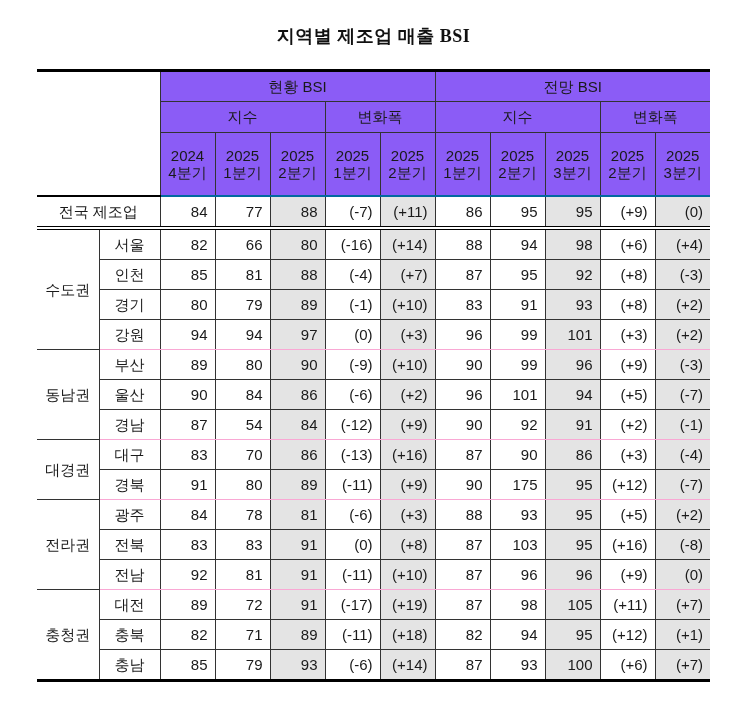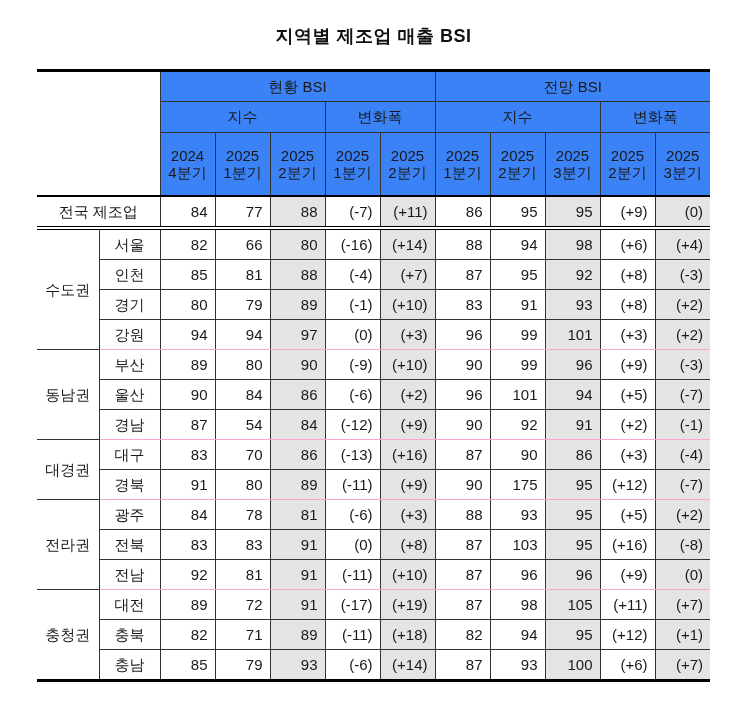--- a/index.html
+++ b/index.html
@@ -11,20 +11,21 @@
   }
   .title {
     width: 673px;
     margin: 0 0 0 37px;
     padding-top: 24px;
     text-align: center;
     font-size: 18px;
     font-weight: bold;
     letter-spacing: 0.5px;
     color: #111;
+    font-family: Liberation Serif, serif;
   }
   table.bsi {
     border-collapse: collapse;
     table-layout: fixed;
     margin: 21px 0 0 37px;
     border-top: 3px solid #000;
     border-bottom: 3px solid #000;
     font-size: 15px;
   }
   .bsi th, .bsi td {
@@ -32,28 +33,28 @@
     padding: 0;
     height: 29px;
     font-weight: normal;
     line-height: 1.15;
     text-align: center;
     overflow: hidden;
     white-space: nowrap;
   }
   .bsi tr > *:first-child { border-left: none; }
   .bsi tr > *:last-child  { border-right: none; }
-  .bsi thead th { background: #3b82f6; }
+  .bsi thead th { background: #8b5cf6; }
   .bsi thead .corner {
     background: #ffffff;
     border-bottom: 2px solid #000;
   }
   .bsi .hrow1 th { height: 29px; }
   .bsi .hrow2 th { height: 30px; }
-  .bsi .qrow  th { height: 62px; border-bottom: 2px solid #000000; text-align: center; }
+  .bsi .qrow  th { height: 62px; border-bottom: 2px solid #0369a1; text-align: center; }
   .bsi .qrow .yr, .bsi .qrow .qt { display: block; }
   .bsi td.val { text-align: right; padding-right: 7px; }
   .bsi td.shade { background: #e4e4e4; }
   .bsi tr.national > * { border-bottom: 4px double #000; }
   .bsi tr.group-end > * { border-bottom: 1px solid #f9a8d4; }
   .bsi td.region, .bsi td.city { }
 </style>
 </head>
 <body>
 

